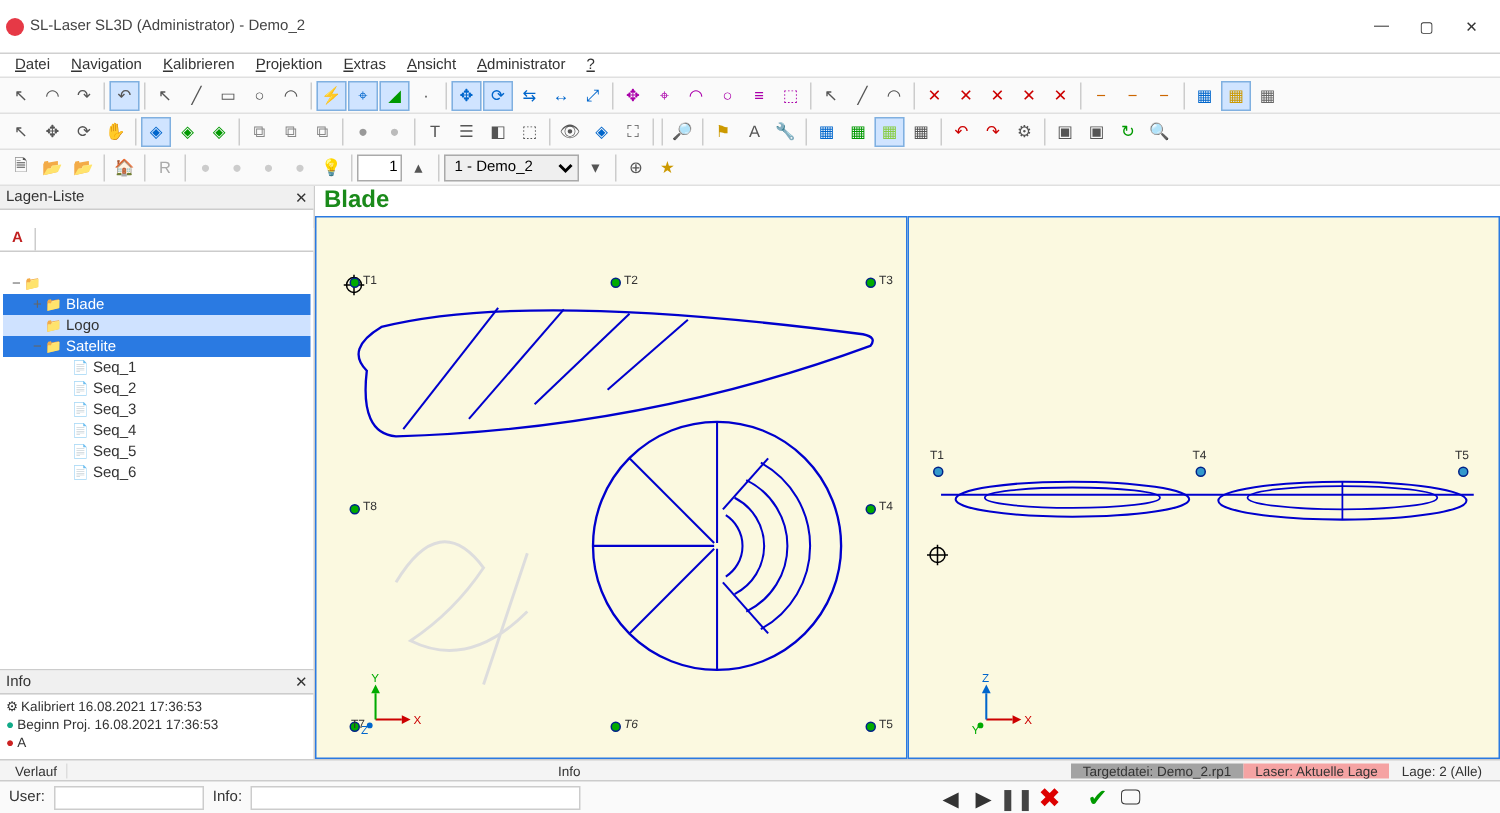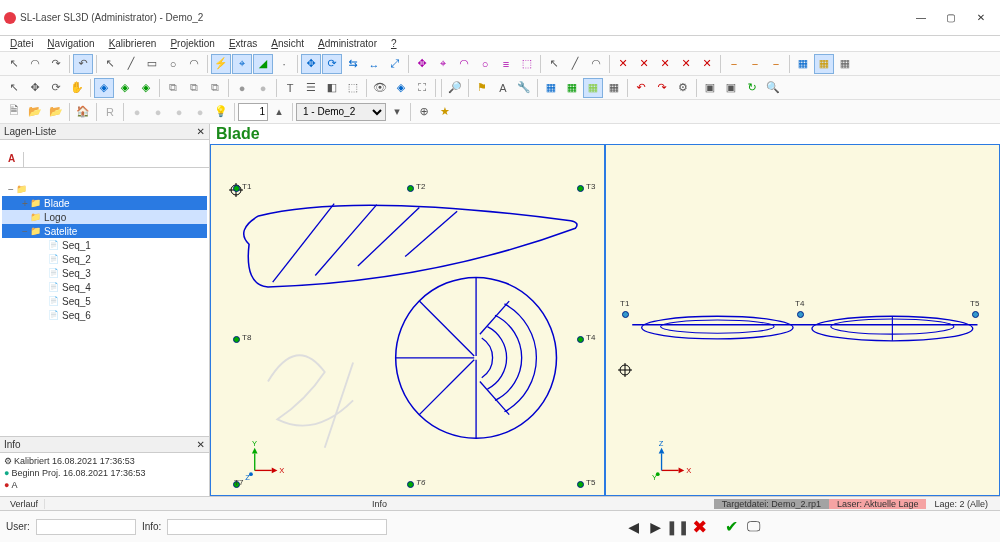--- a/index.html
+++ b/index.html
@@ -61,21 +61,21 @@
   .axis { position: absolute; font-size: 8px; }
 
   
   .statusbar { height: 14px; background: #f4f4f4; border-top: 1px solid #ccc; display: flex; align-items: center; font-size: 9px; padding: 0 4px; }
   .statusbar .cell { padding: 0 6px; border-right: 1px solid #ddd; }
   .statusbar .fill { flex: 1; text-align: center; }
   .statusbar .tag { padding: 0 8px; }
   .tag.green { background: #a3a3a3; }
   .tag.red { background: #f5a3a3; }
 
-  .bottombar { height: 32px; background: #fafafa; border-top: 1px solid #ccc; display: flex; align-items: center; font-size: 10px; }
+  .bottombar { height: 22px; background: #fafafa; border-top: 1px solid #ccc; display: flex; align-items: center; font-size: 10px; }
   .bottombar .lbl { padding: 0 6px; }
   .bottombar input { height: 16px; border: 1px solid #ccc; font-size: 10px; padding: 0 2px; }
   .bottombar .gap { flex: 1; }
   .bottombar .bigbtn { width: 22px; height: 22px; display: flex; align-items: center; justify-content: center; cursor: pointer; font-size: 14px; }
 
   .folder-ico { color: #d4a017; }
 </style>
 </head>
 <body>
 

